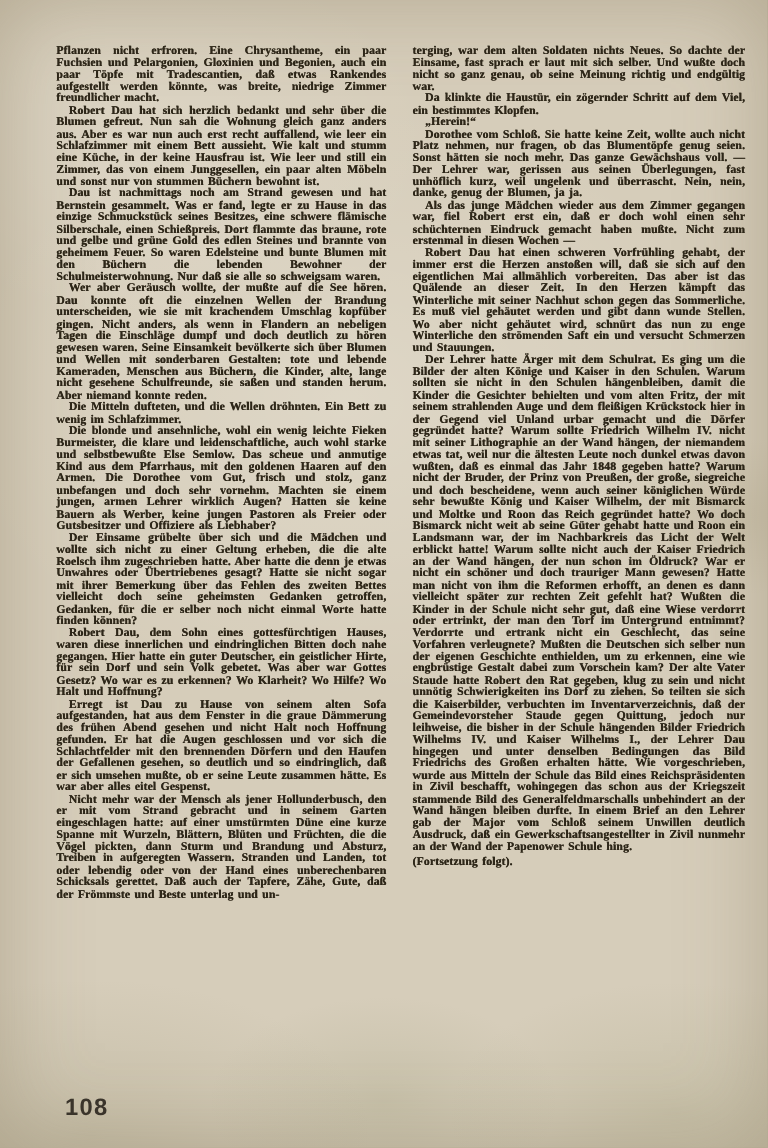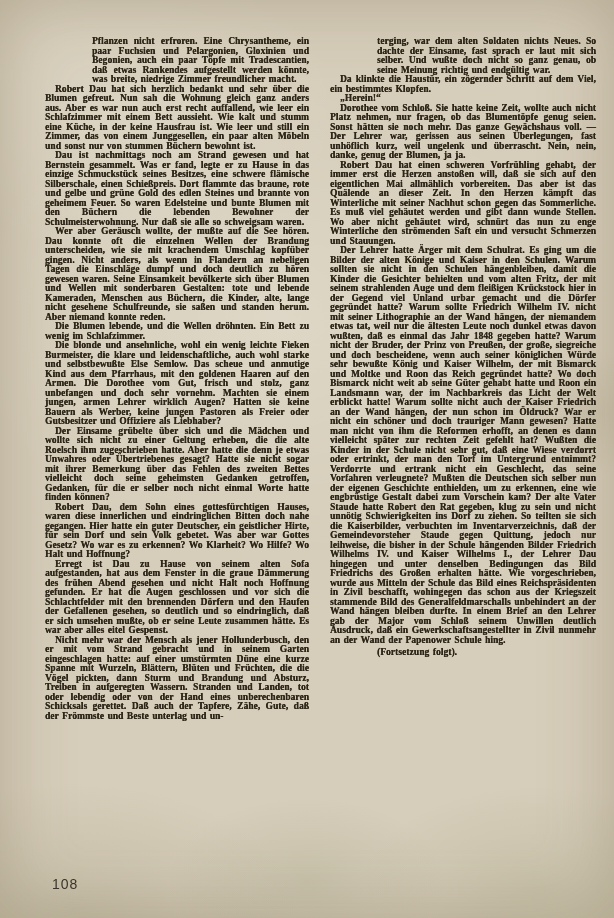--- a/index.html
+++ b/index.html
@@ -31,51 +31,52 @@
     font-size:9.4px;
     line-height:9.5px;
     font-weight:bold;
     letter-spacing:0.1px;
     word-spacing:1px;
     text-shadow:0.25px 0 0 currentColor;
   }
   #col-left{left:45px;width:264px;}
   #col-right{left:330px;width:266px;}
   .col p{margin:0;text-indent:10px;}
-  .col p.noindent{text-indent:0;margin-left:47px;}
+  .col p.noindent{text-indent:0;}
   .col p.align-right{text-align:left;text-indent:0;padding-right:16px;margin-top:3px;}
   .pagenum{
     position:absolute;
     left:52px;top:876px;
     font-family:"Liberation Sans", sans-serif;
-    font-size:14px;
-    font-weight:normal;
+    font-size:19px;
+    font-weight:bold;
     letter-spacing:1px;
     color:#3a342b;
   }
 </style>
 </head>
 <body>
 
 <div class="page" style="--ink: #2e2719;">
   <div class="col" id="col-left">
       <p class="noindent">Pflanzen nicht erfroren. Eine Chrysantheme, ein paar Fuchsien und Pelargonien, Gloxinien und Begonien, auch ein paar Töpfe mit Tradescantien, daß etwas Rankendes aufgestellt werden könnte, was breite, niedrige Zimmer freundlicher macht.</p>
       <p>Robert Dau hat sich herzlich bedankt und sehr über die Blumen gefreut. Nun sah die Wohnung gleich ganz anders aus. Aber es war nun auch erst recht auffallend, wie leer ein Schlafzimmer mit einem Bett aussieht. Wie kalt und stumm eine Küche, in der keine Hausfrau ist. Wie leer und still ein Zimmer, das von einem Junggesellen, ein paar alten Möbeln und sonst nur von stummen Büchern bewohnt ist.</p>
       <p>Dau ist nachmittags noch am Strand gewesen und hat Bernstein gesammelt. Was er fand, legte er zu Hause in das einzige Schmuckstück seines Besitzes, eine schwere flämische Silberschale, einen Schießpreis. Dort flammte das braune, rote und gelbe und grüne Gold des edlen Steines und brannte von geheimem Feuer. So waren Edelsteine und bunte Blumen mit den Büchern die lebenden Bewohner der Schulmeisterwohnung. Nur daß sie alle so schweigsam waren.</p>
       <p>Wer aber Geräusch wollte, der mußte auf die See hören. Dau konnte oft die einzelnen Wellen der Brandung unterscheiden, wie sie mit krachendem Umschlag kopfüber gingen. Nicht anders, als wenn in Flandern an nebeligen Tagen die Einschläge dumpf und doch deutlich zu hören gewesen waren. Seine Einsamkeit bevölkerte sich über Blumen und Wellen mit sonderbaren Gestalten: tote und lebende Kameraden, Menschen aus Büchern, die Kinder, alte, lange nicht gesehene Schulfreunde, sie saßen und standen herum. Aber niemand konnte reden.</p>
-      <p>Die Blumen lebende, und die Wellen dröhnten. Ein Bett zu wenig im Schlafzimmer.</p>
+      <p>Die Mitteln dufteten, und die Wellen dröhnten. Ein Bett zu wenig im Schlafzimmer.</p>
       <p>Die blonde und ansehnliche, wohl ein wenig leichte Fieken Burmeister, die klare und leidenschaftliche, auch wohl starke und selbstbewußte Else Semlow. Das scheue und anmutige Kind aus dem Pfarrhaus, mit den goldenen Haaren auf den Armen. Die Dorothee vom Gut, frisch und stolz, ganz unbefangen und doch sehr vornehm. Machten sie einem jungen, armen Lehrer wirklich Augen? Hatten sie keine Bauern als Werber, keine jungen Pastoren als Freier oder Gutsbesitzer und Offiziere als Liebhaber?</p>
       <p>Der Einsame grübelte über sich und die Mädchen und wollte sich nicht zu einer Geltung erheben, die die alte Roelsch ihm zugeschrieben hatte. Aber hatte die denn je etwas Unwahres oder Übertriebenes gesagt? Hatte sie nicht sogar mit ihrer Bemerkung über das Fehlen des zweiten Bettes vielleicht doch seine geheimsten Gedanken getroffen, Gedanken, für die er selber noch nicht einmal Worte hatte finden können?</p>
       <p>Robert Dau, dem Sohn eines gottesfürchtigen Hauses, waren diese innerlichen und eindringlichen Bitten doch nahe gegangen. Hier hatte ein guter Deutscher, ein geistlicher Hirte, für sein Dorf und sein Volk gebetet. Was aber war Gottes Gesetz? Wo war es zu erkennen? Wo Klarheit? Wo Hilfe? Wo Halt und Hoffnung?</p>
       <p>Erregt ist Dau zu Hause von seinem alten Sofa aufgestanden, hat aus dem Fenster in die graue Dämmerung des frühen Abend gesehen und nicht Halt noch Hoffnung gefunden. Er hat die Augen geschlossen und vor sich die Schlachtfelder mit den brennenden Dörfern und den Haufen der Gefallenen gesehen, so deutlich und so eindringlich, daß er sich umsehen mußte, ob er seine Leute zusammen hätte. Es war aber alles eitel Gespenst.</p>
       <p>Nicht mehr war der Mensch als jener Hollunderbusch, den er mit vom Strand gebracht und in seinem Garten eingeschlagen hatte: auf einer umstürmten Düne eine kurze Spanne mit Wurzeln, Blättern, Blüten und Früchten, die die Vögel pickten, dann Sturm und Brandung und Absturz, Treiben in aufgeregten Wassern. Stranden und Landen, tot oder lebendig oder von der Hand eines unberechenbaren Schicksals gerettet. Daß auch der Tapfere, Zähe, Gute, daß der Frömmste und Beste unterlag und un-</p>
     </div>
   <div class="col" id="col-right">
       <p class="noindent">terging, war dem alten Soldaten nichts Neues. So dachte der Einsame, fast sprach er laut mit sich selber. Und wußte doch nicht so ganz genau, ob seine Meinung richtig und endgültig war.</p>
       <p>Da klinkte die Haustür, ein zögernder Schritt auf dem Viel, ein bestimmtes Klopfen.</p>
       <p>„Herein!“</p>
       <p>Dorothee vom Schloß. Sie hatte keine Zeit, wollte auch nicht Platz nehmen, nur fragen, ob das Blumentöpfe genug seien. Sonst hätten sie noch mehr. Das ganze Gewächshaus voll. — Der Lehrer war, gerissen aus seinen Überlegungen, fast unhöflich kurz, weil ungelenk und überrascht. Nein, nein, danke, genug der Blumen, ja ja.</p>
+      <p>Als das junge Mädchen wieder aus dem Zimmer gegangen war, fiel Robert erst ein, daß er doch wohl einen sehr schüchternen Eindruck gemacht haben mußte. Nicht zum erstenmal in diesen Wochen —</p>
       <p>Robert Dau hat einen schweren Vorfrühling gehabt, der immer erst die Herzen anstoßen will, daß sie sich auf den eigentlichen Mai allmählich vorbereiten. Das aber ist das Quälende an dieser Zeit. In den Herzen kämpft das Winterliche mit seiner Nachhut schon gegen das Sommerliche. Es muß viel gehäutet werden und gibt dann wunde Stellen. Wo aber nicht gehäutet wird, schnürt das nun zu enge Winterliche den strömenden Saft ein und versucht Schmerzen und Stauungen.</p>
       <p>Der Lehrer hatte Ärger mit dem Schulrat. Es ging um die Bilder der alten Könige und Kaiser in den Schulen. Warum sollten sie nicht in den Schulen hängenbleiben, damit die Kinder die Gesichter behielten und vom alten Fritz, der mit seinem strahlenden Auge und dem fleißigen Krückstock hier in der Gegend viel Unland urbar gemacht und die Dörfer gegründet hatte? Warum sollte Friedrich Wilhelm IV. nicht mit seiner Lithographie an der Wand hängen, der niemandem etwas tat, weil nur die ältesten Leute noch dunkel etwas davon wußten, daß es einmal das Jahr 1848 gegeben hatte? Warum nicht der Bruder, der Prinz von Preußen, der große, siegreiche und doch bescheidene, wenn auch seiner königlichen Würde sehr bewußte König und Kaiser Wilhelm, der mit Bismarck und Moltke und Roon das Reich gegründet hatte? Wo doch Bismarck nicht weit ab seine Güter gehabt hatte und Roon ein Landsmann war, der im Nachbarkreis das Licht der Welt erblickt hatte! Warum sollte nicht auch der Kaiser Friedrich an der Wand hängen, der nun schon im Öldruck? War er nicht ein schöner und doch trauriger Mann gewesen? Hatte man nicht von ihm die Reformen erhofft, an denen es dann vielleicht später zur rechten Zeit gefehlt hat? Wußten die Kinder in der Schule nicht sehr gut, daß eine Wiese verdorrt oder ertrinkt, der man den Torf im Untergrund entnimmt? Verdorrte und ertrank nicht ein Geschlecht, das seine Vorfahren verleugnete? Mußten die Deutschen sich selber nun der eigenen Geschichte enthielden, um zu erkennen, eine wie engbrüstige Gestalt dabei zum Vorschein kam? Der alte Vater Staude hatte Robert den Rat gegeben, klug zu sein und nicht unnötig Schwierigkeiten ins Dorf zu ziehen. So teilten sie sich die Kaiserbilder, verbuchten im Inventarverzeichnis, daß der Gemeindevorsteher Staude gegen Quittung, jedoch nur leihweise, die bisher in der Schule hängenden Bilder Friedrich Wilhelms IV. und Kaiser Wilhelms I., der Lehrer Dau hingegen und unter denselben Bedingungen das Bild Friedrichs des Großen erhalten hätte. Wie vorgeschrieben, wurde aus Mitteln der Schule das Bild eines Reichspräsidenten in Zivil beschafft, wohingegen das schon aus der Kriegszeit stammende Bild des Generalfeldmarschalls unbehindert an der Wand hängen bleiben durfte. In einem Brief an den Lehrer gab der Major vom Schloß seinem Unwillen deutlich Ausdruck, daß ein Gewerkschaftsangestellter in Zivil nunmehr an der Wand der Papenower Schule hing.</p>
       <p class="noindent align-right">(Fortsetzung folgt).</p>
     </div>
   <div class="pagenum">108</div>
 </div>
 
 </body></html>

